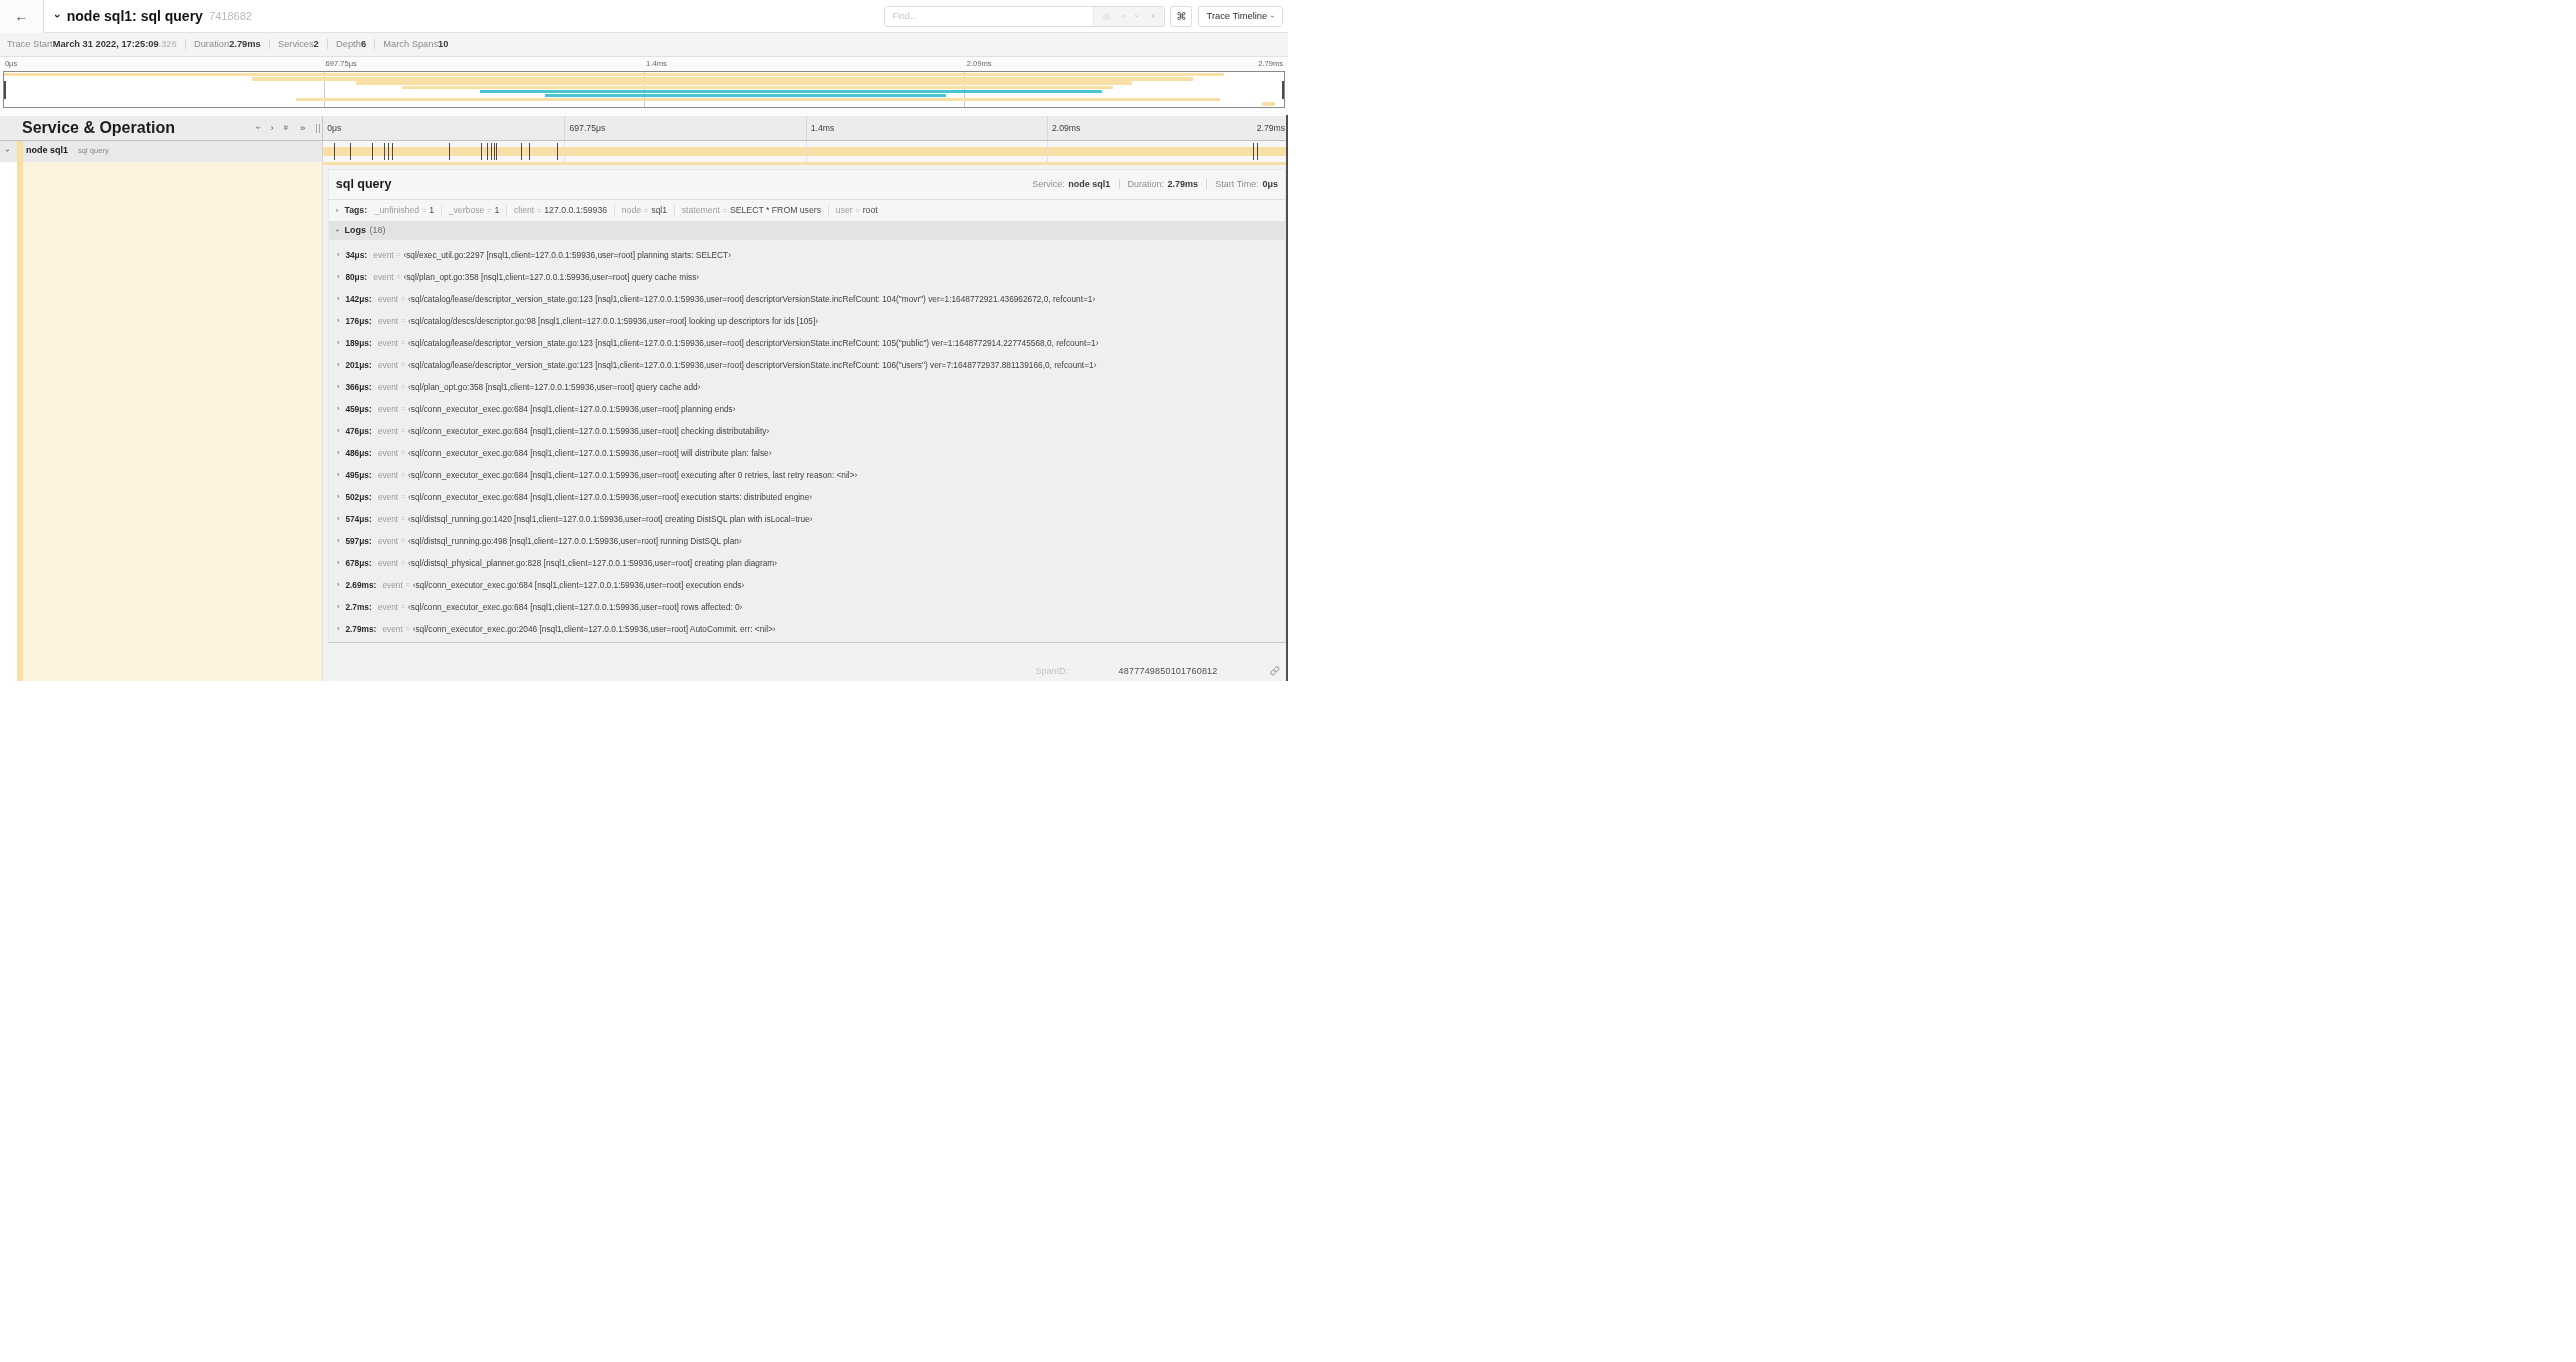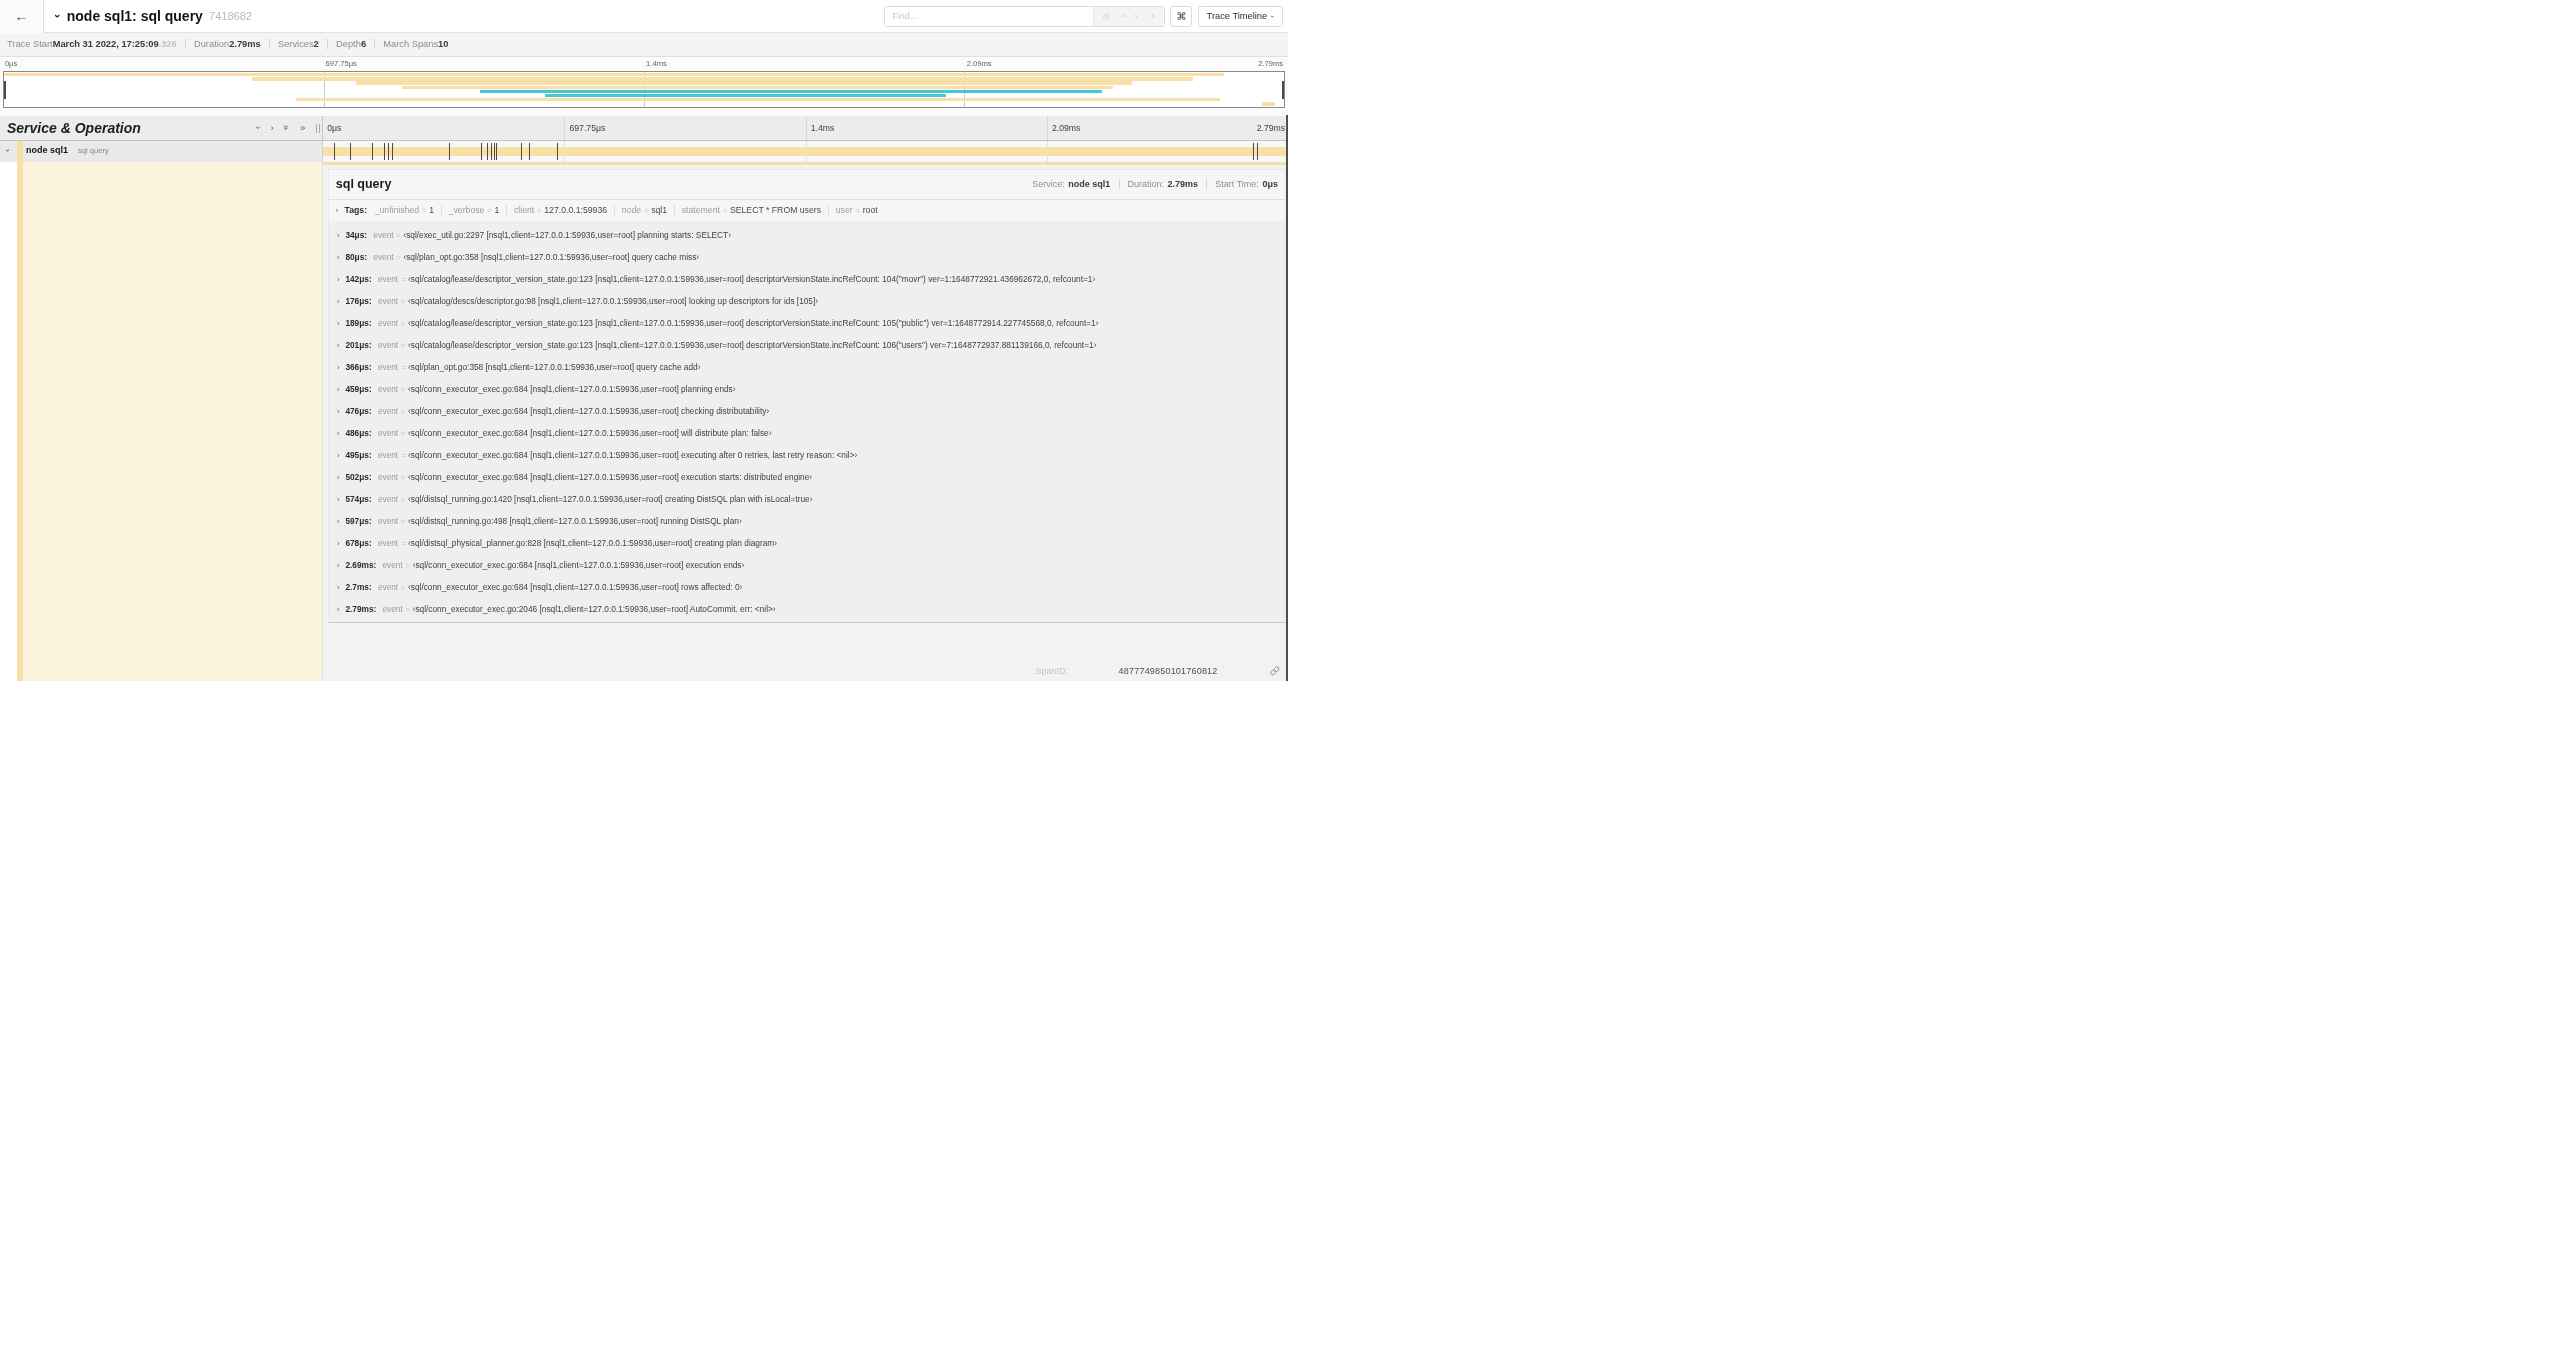--- a/index.html
+++ b/index.html
@@ -38,21 +38,21 @@
   .mm-ruler { position:relative; height:14px; font-size:7.6px; color:#666; }
   .mm-label { position:absolute; top:2.8px; white-space:nowrap; }
   .mm-canvas { position:relative; height:37px; border:0.7px solid #898989; background:#fff; overflow:hidden; }
   .mm-grid { position:absolute; top:0; bottom:0; width:0.7px; background:#c9c9c9; }
   .mm-bar { position:absolute; height:3.5px; }
   .mm-handle { position:absolute; top:9px; width:2.1px; height:18px; background:#4a4a4a; }
 
   
   .ghead { height:25px; display:flex; background:#ececec; border-bottom:0.7px solid #c0c0c0; }
   .ghead-left { width:323px; display:flex; align-items:center; position:relative; border-right:0.7px solid #c4c4c4; }
-  .ghead-left .ttl { font-size:14px; font-weight:700; color:#1d1d1d; margin-left:7px;font-style:italic; }
+  .ghead-left .ttl { font-size:16px; font-weight:700; color:#1d1d1d; margin-left:22px; }
   .ghead-icons { margin-left:auto; display:flex; align-items:center; gap:10.4px; color:#5a5a5a; font-size:9.7px; margin-right:16.6px; }
   .ghead-icons span { cursor:pointer; }
   .resizer { position:absolute; right:2.1px; top:8.3px; width:4.2px; height:9px; border-left:1.4px solid #a8a8a8; border-right:1.4px solid #a8a8a8; cursor:col-resize; }
   .ghead-right { flex:1; position:relative; font-size:8.7px; color:#3e3e3e; }
   .gcol { position:absolute; top:0; bottom:0; padding:7px 0 0 4.2px; border-left:0.7px solid #d8d8d8; white-space:nowrap; }
   .gcol.first { border-left:none; }
   .glast { position:absolute; right:2.8px; top:7px; }
 
   
   .srow { height:21px; display:flex; }
@@ -296,20 +296,25 @@
               <span class="v">SELECT * FROM users</span>
             </span>
             <span class="tag-sep"></span>
             <span class="tag">
               <span class="k">user</span>
               <span class="eq">=</span>
               <span class="v">root</span>
             </span>
           </div>
 
+        <div class="logs-head">
+          <span class="chev rot90">›</span>
+          <span class="lbl">Logs</span>
+          <span class="cnt">(18)</span>
+        </div>
         <div class="logs-body" id="logs-body">
             <div class="lrow">
               <span class="chev">›</span>
               <span class="t">34μs:</span>
               <span class="k">event</span>
               <span class="eq">=</span>
               <span class="v">‹sql/exec_util.go:2297 [nsql1,client=127.0.0.1:59936,user=root] planning starts: SELECT›</span>
             </div>
             <div class="lrow">
               <span class="chev">›</span>

